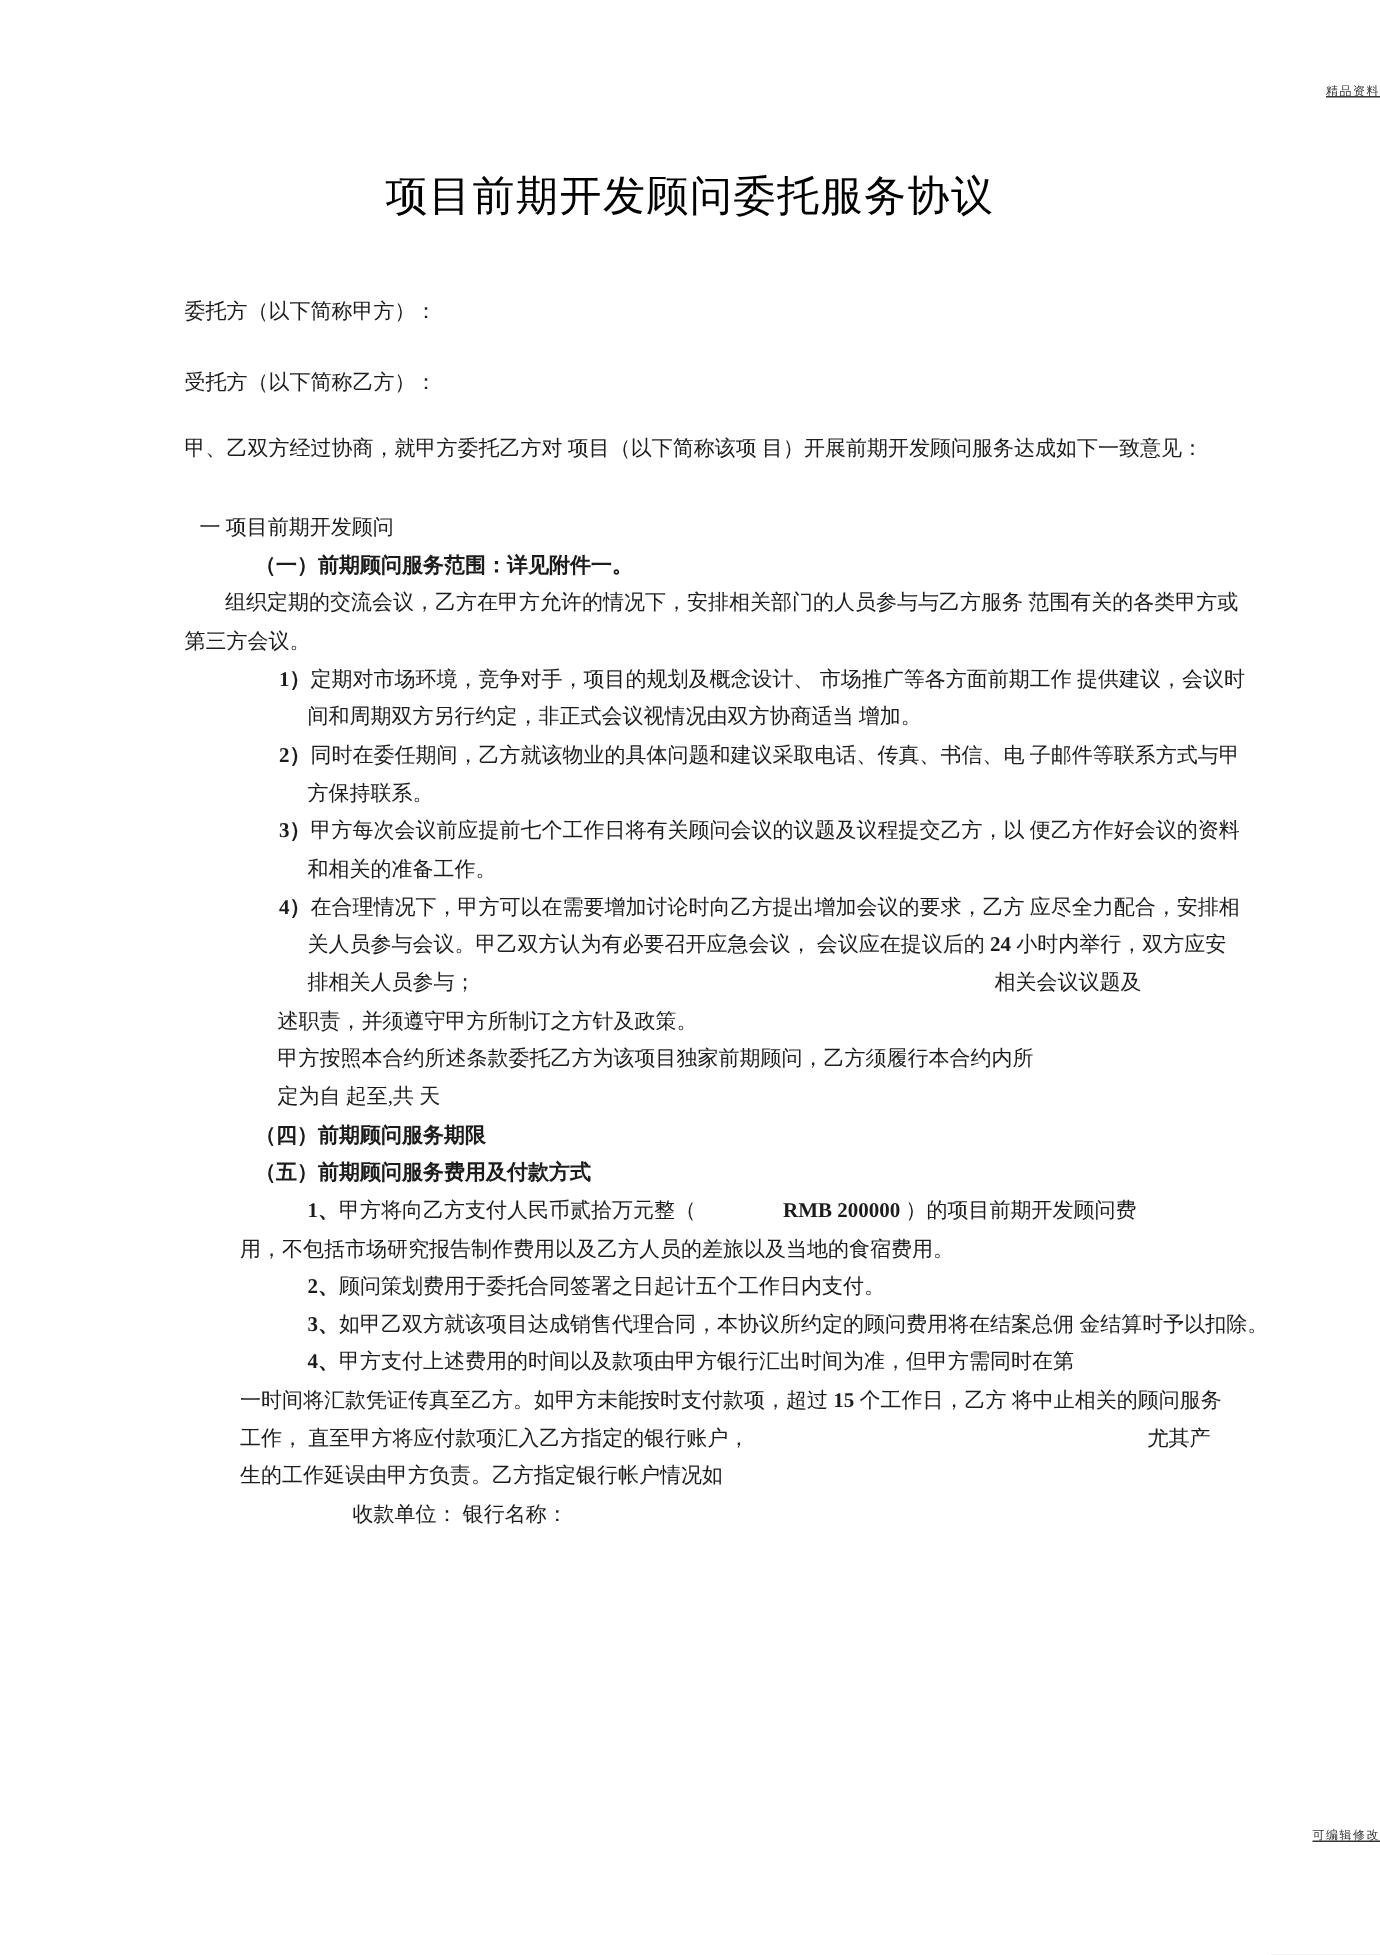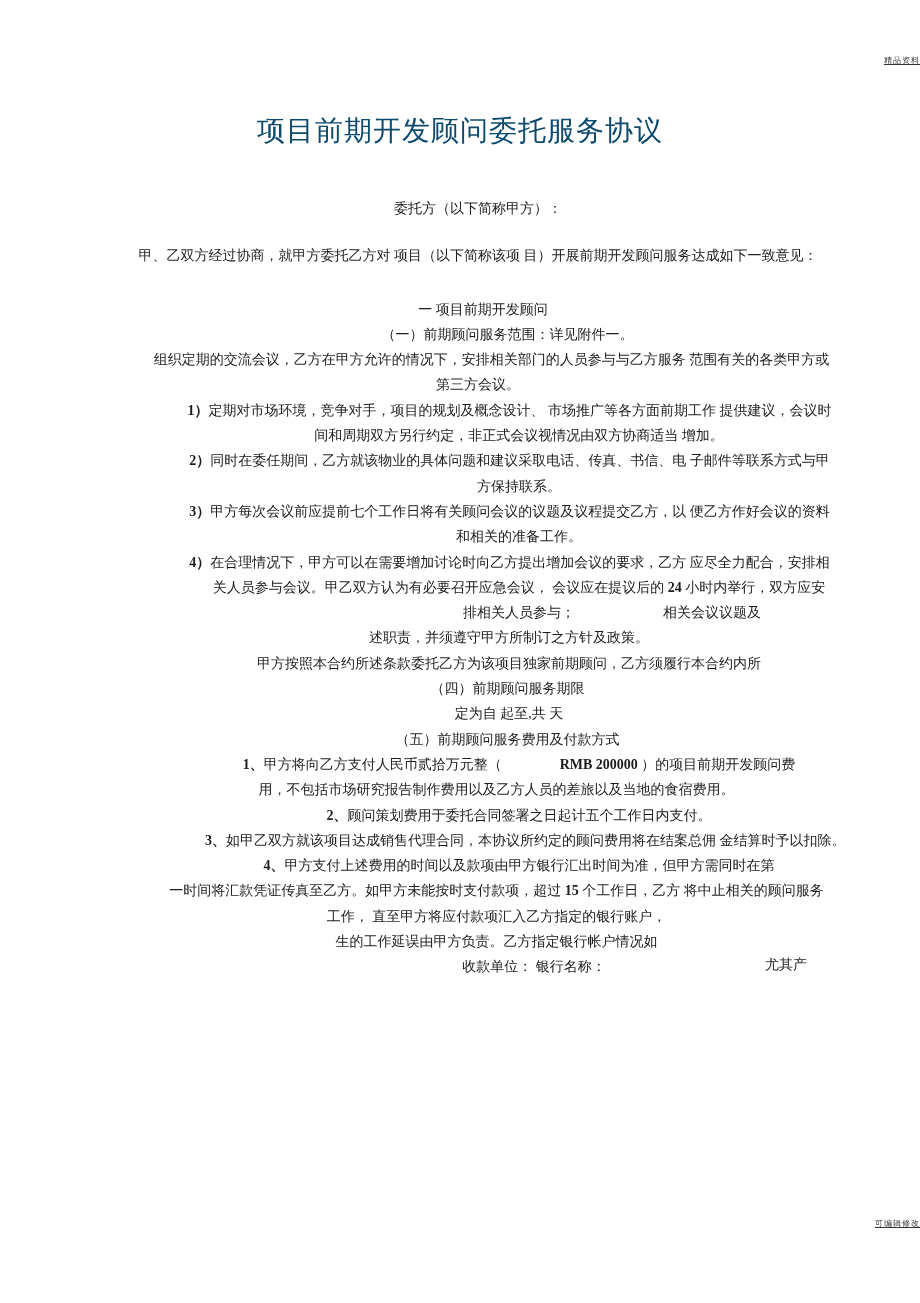--- a/index.html
+++ b/index.html
@@ -18,63 +18,63 @@
     font-size:8px;color:#333;
     letter-spacing:1px;
     text-decoration:underline;
   }
   .header-note{top:55px;}
   .footer-note{top:1218px;}
   .doc-title{
     position:absolute;top:112px;left:0;width:100%;
     margin:0;text-align:center;
     font-size:28px;font-weight:normal;
-    letter-spacing:1px;color:#0c4a6e;
+    letter-spacing:1px;color:#000000;
   }
   .body-block{
     position:absolute;left:123px;top:196px;width:710px;
     font-size:14px;color:#1c1c1c;
   }
   .line{
     position:relative;
     line-height:25.3px;min-height:25.3px;
     white-space:nowrap;
-    text-align:center;
   }
   .b{font-weight:bold;}
   
   .i-sec{margin-left:10px;}
-  .i-br{margin-left:59px;}
+  .i-br{margin-left:47px;font-weight:bold;}
   .i-first{margin-left:27px;}
   .i-num{margin-left:63px;}
   .i-cont{margin-left:82px;}
   .i-para{margin-left:62px;}
   .i-fee{margin-left:82px;}
   .i-feec{margin-left:37px;}
   .i-bank{margin-left:112px;}
   
   .mb-a{margin-bottom:22px;}
   .mb-b{margin-bottom:18px;}
   .mb-c{margin-bottom:28px;}
   .abs-right1{position:absolute;left:458px;top:0;}
-  .abs-right2{position:absolute;left:605px;top:0;margin-top:48px;}
+  .abs-right2{position:absolute;left:605px;top:0;}
   .spacer-rmb{display:inline-block;width:58px;}
 </style>
 </head>
 <body>
 
 <div class="page">
 
   <div class="tiny header-note">精品资料</div>
 
   <h1 class="doc-title">项目前期开发顾问委托服务协议</h1>
 
   <div class="body-block">
 
     <div class="line mb-a">委托方（以下简称甲方）：</div>
+    <div class="line mb-b">受托方（以下简称乙方）：</div>
     <div class="line mb-c">甲、乙双方经过协商，就甲方委托乙方对 项目（以下简称该项 目）开展前期开发顾问服务达成如下一致意见：</div>
 
     <div class="line i-sec">一 项目前期开发顾问</div>
     <div class="line i-br">（一）前期顾问服务范围：详见附件一。</div>
 
     <div class="line i-first">组织定期的交流会议，乙方在甲方允许的情况下，安排相关部门的人员参与与乙方服务   范围有关的各类甲方或</div>
     <div class="line">第三方会议。</div>
 
     <div class="line i-num"><span class="b">1）</span><span>定期对市场环境，竞争对手，项目的规划及概念设计、 市场推广等各方面前期工作 提供建议，会议时</span></div>
     <div class="line i-cont">间和周期双方另行约定，非正式会议视情况由双方协商适当 增加。</div>
@@ -85,22 +85,22 @@
     <div class="line i-num"><span class="b">3）</span><span>甲方每次会议前应提前七个工作日将有关顾问会议的议题及议程提交乙方，以 便乙方作好会议的资料</span></div>
     <div class="line i-cont">和相关的准备工作。</div>
 
     <div class="line i-num"><span class="b">4）</span><span>在合理情况下，甲方可以在需要增加讨论时向乙方提出增加会议的要求，乙方 应尽全力配合，安排相</span></div>
     <div class="line i-cont"><span>关人员参与会议。甲乙双方认为有必要召开应急会议， 会议应在提议后的 </span><span class="b">24</span><span> 小时内举行，双方应安</span></div>
     <div class="line i-cont"><span>排相关人员参与；</span><span class="abs-right1">相关会议议题及</span></div>
 
     <div class="line i-para">述职责，并须遵守甲方所制订之方针及政策。</div>
     <div class="line i-para">甲方按照本合约所述条款委托乙方为该项目独家前期顾问，乙方须履行本合约内所</div>
 
+    <div class="line i-para">定为自 起至,共 天</div>
     <div class="line i-br">（四）前期顾问服务期限</div>
-    <div class="line i-para">定为自 起至,共 天</div>
 
     <div class="line i-br">（五）前期顾问服务费用及付款方式</div>
 
     <div class="line i-fee"><span class="b">1、</span><span>甲方将向乙方支付人民币贰拾万元整（</span><span class="spacer-rmb"></span><span class="b">RMB 200000</span><span> ）的项目前期开发顾问费</span></div>
     <div class="line i-feec">用，不包括市场研究报告制作费用以及乙方人员的差旅以及当地的食宿费用。</div>
 
     <div class="line i-fee"><span class="b">2、</span><span>顾问策划费用于委托合同签署之日起计五个工作日内支付。</span></div>
 
     <div class="line i-fee"><span class="b">3、</span><span>如甲乙双方就该项目达成销售代理合同，本协议所约定的顾问费用将在结案总佣 金结算时予以扣除。</span></div>
 

